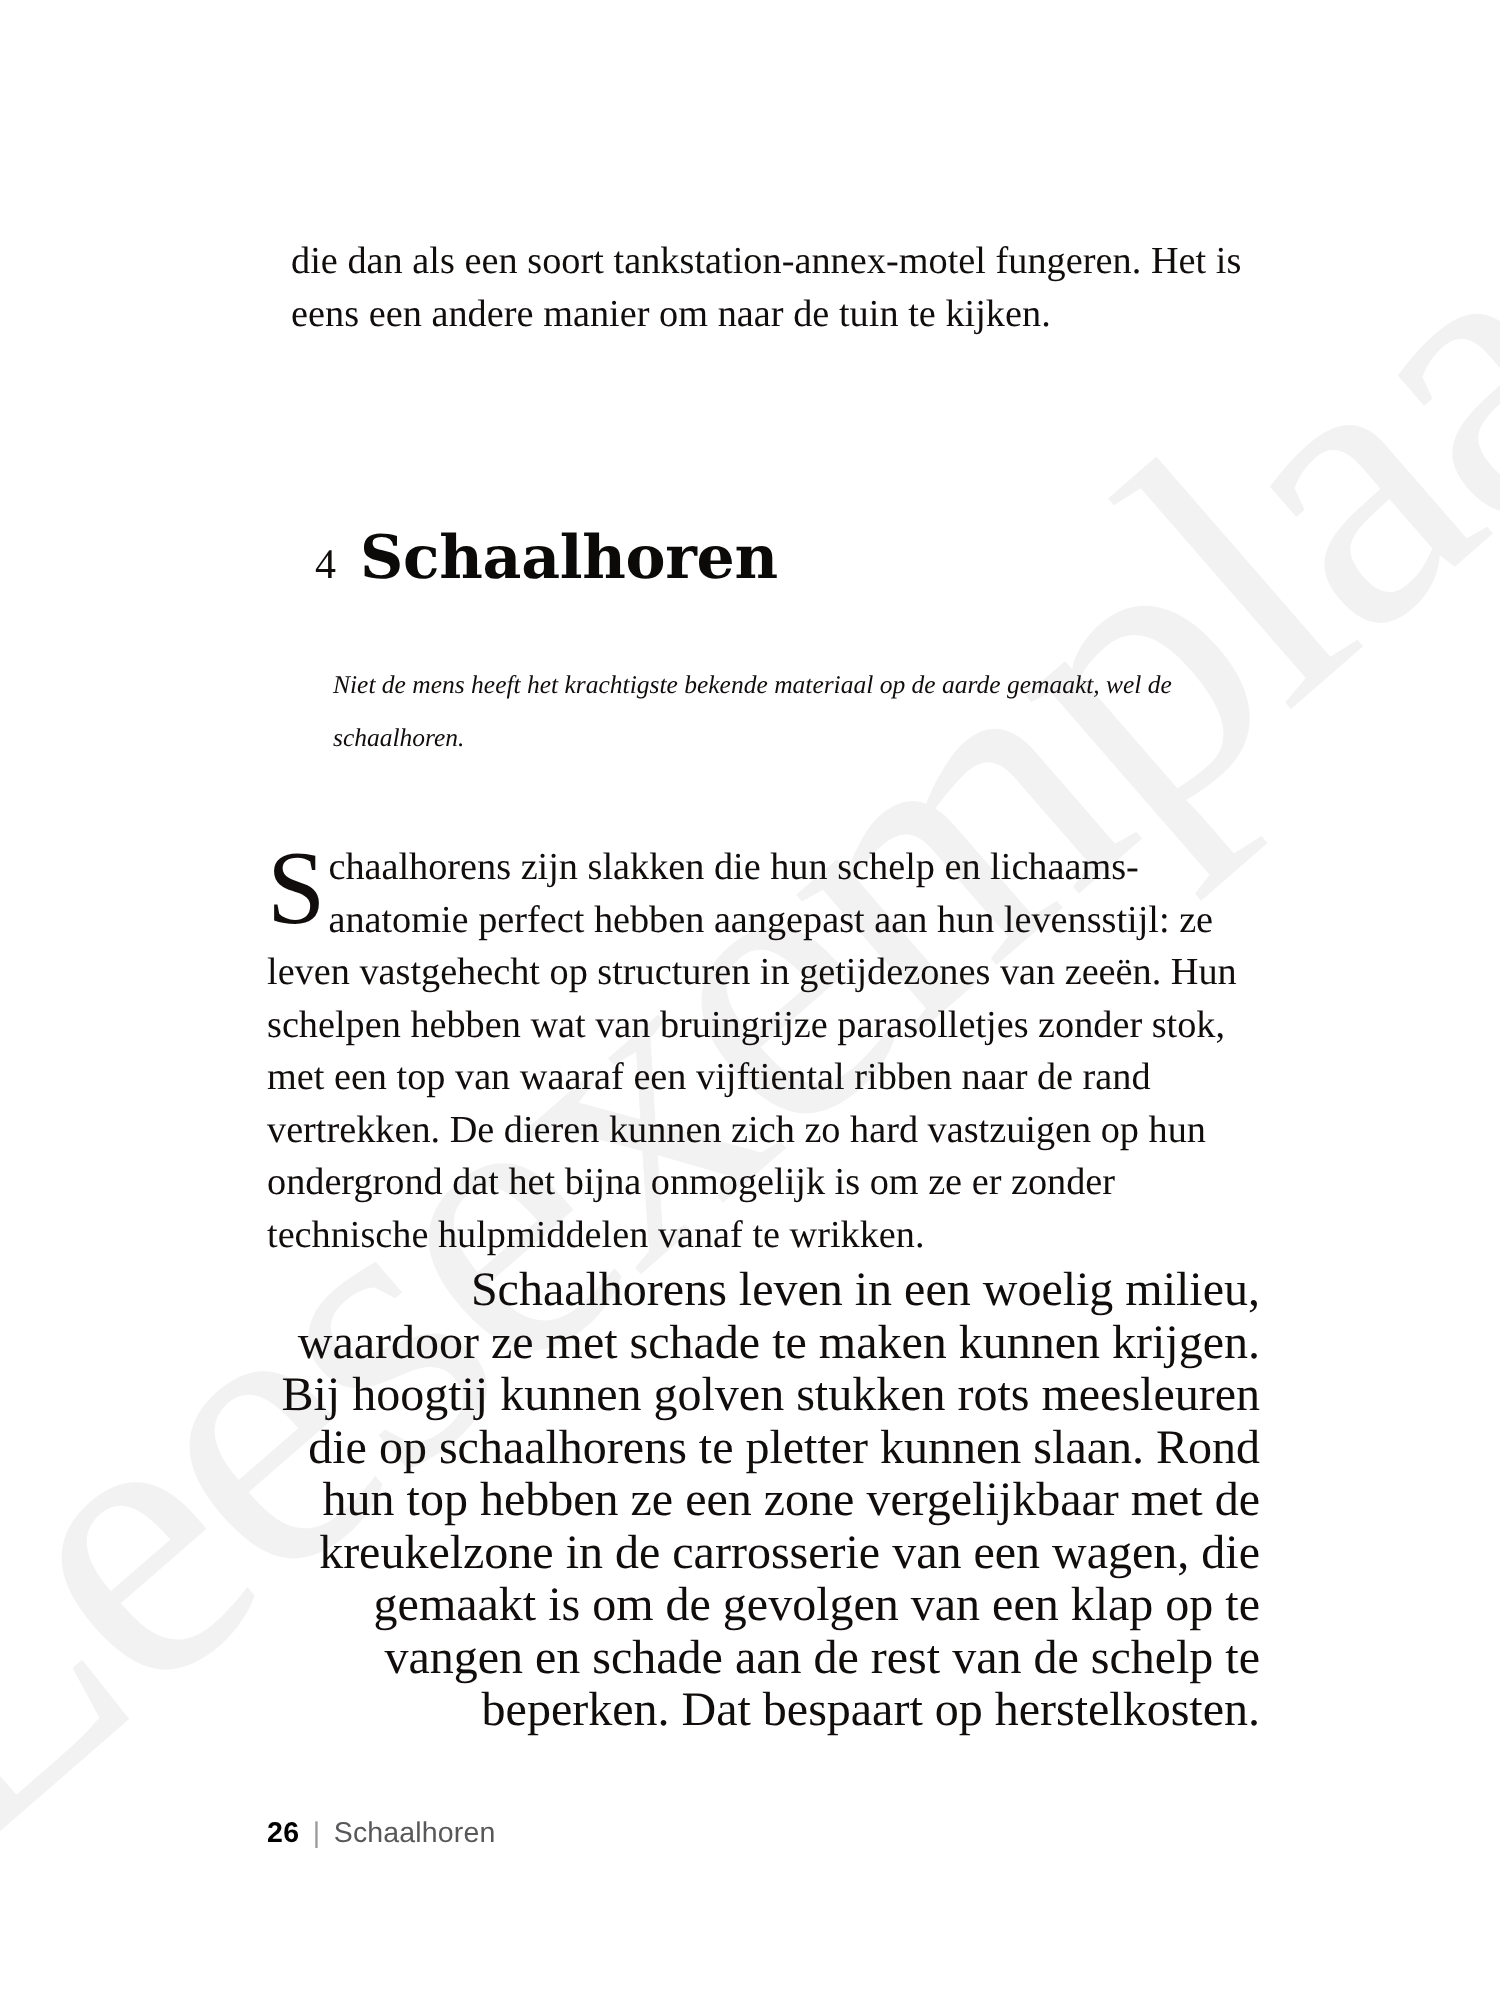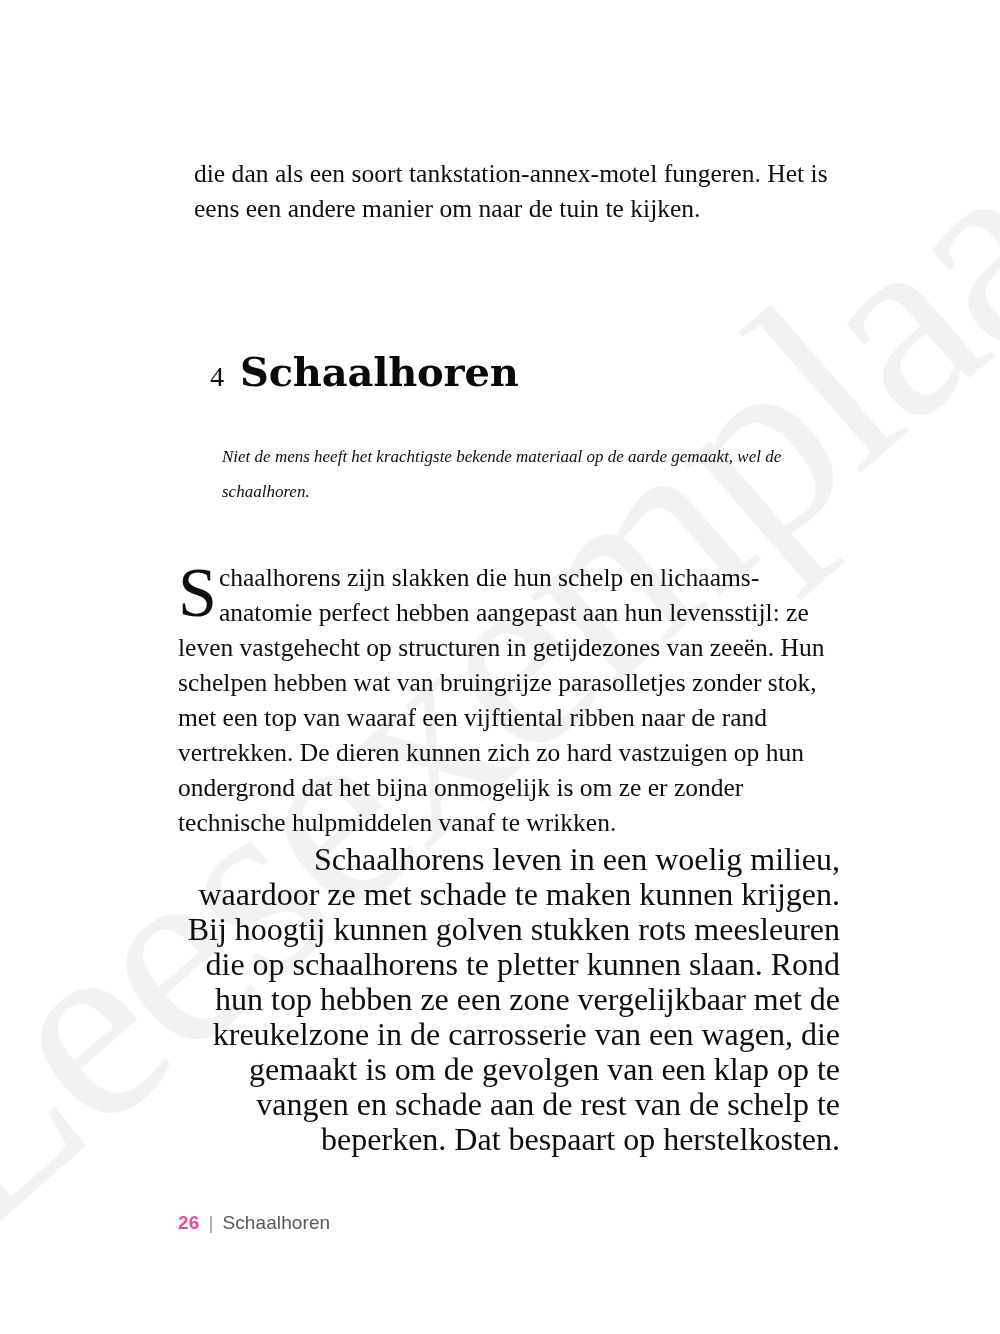--- a/index.html
+++ b/index.html
@@ -135,21 +135,21 @@
     left: 178px;
     display: flex;
     align-items: baseline;
     gap: 9px;
     z-index: 2;
     font-family: "Liberation Sans", "DejaVu Sans", sans-serif;
   }
   .folio {
     font-size: 19px;
     font-weight: 700;
-    color: #ec4899;
+    color: #000000;
     letter-spacing: 0.2px;
   }
   .folio-sep {
     font-size: 19px;
     font-weight: 400;
     color: #9a9a9a;
   }
   .folio-chapter {
     font-size: 19px;
     font-weight: 400;

